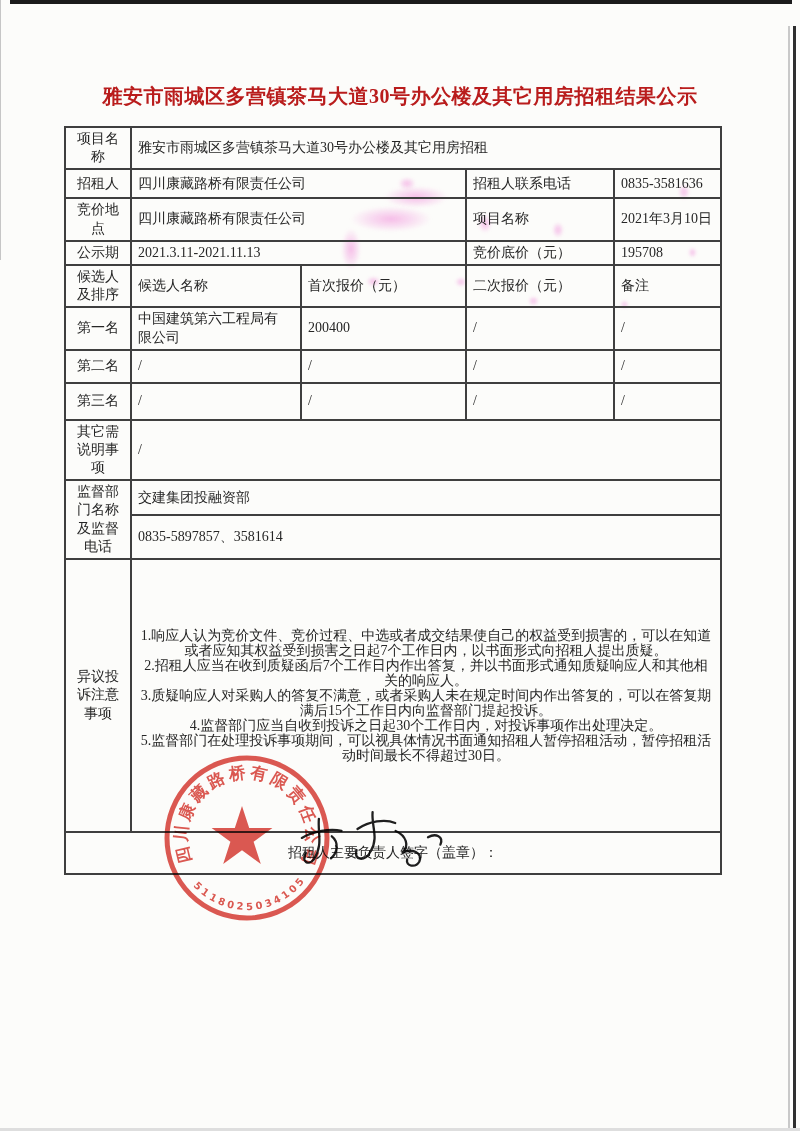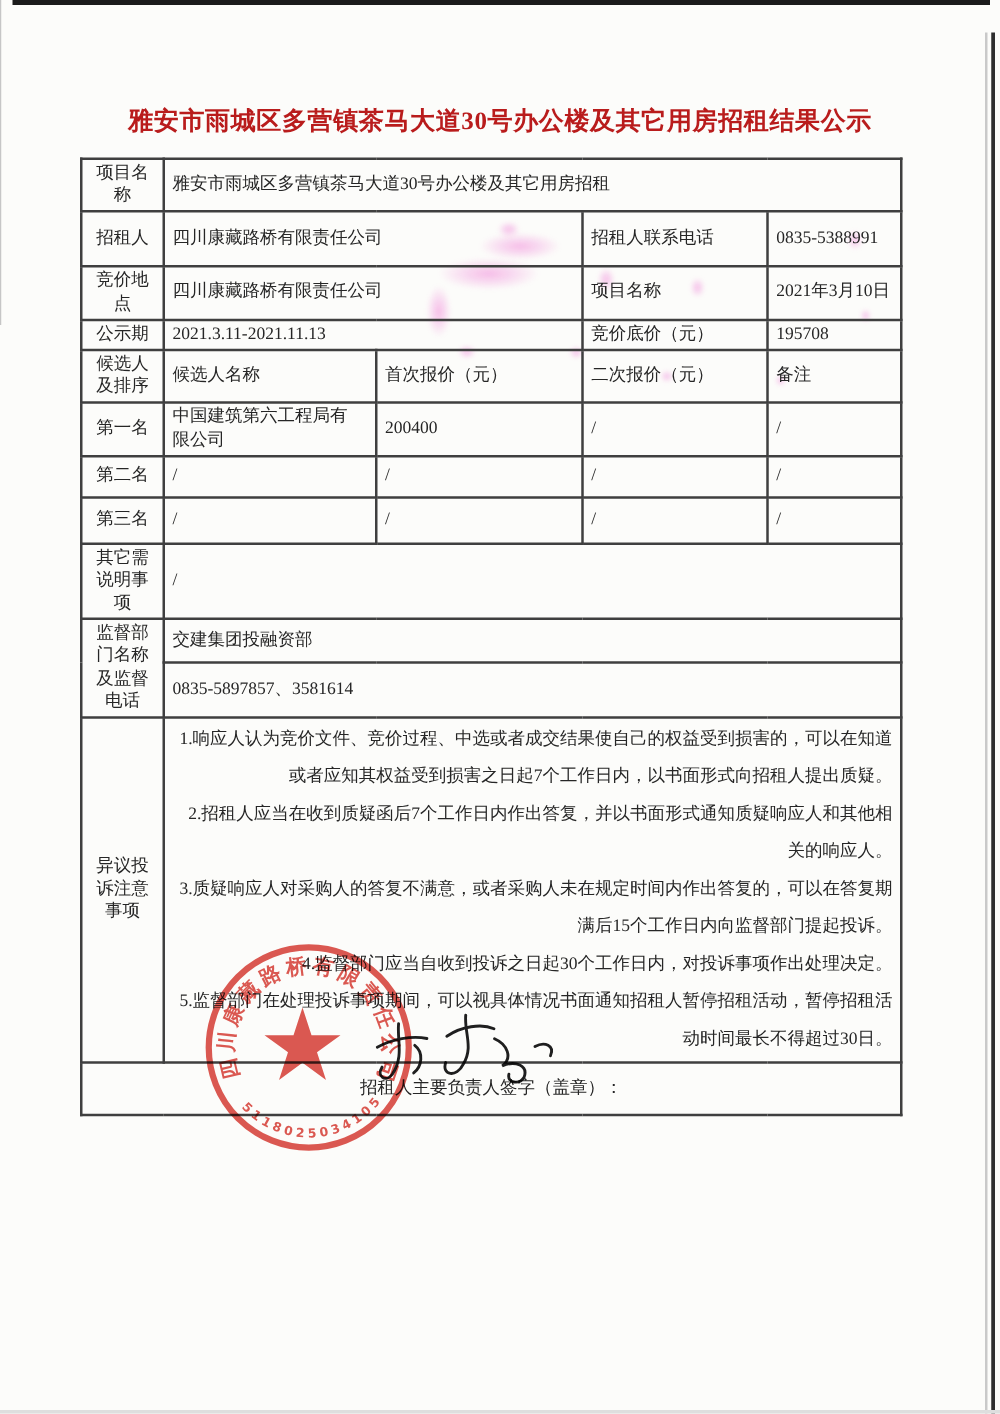--- a/index.html
+++ b/index.html
@@ -25,21 +25,21 @@
     border-collapse:collapse;table-layout:fixed;
   }
   table.doc td{
     border:2px solid #3f3f3f;font-size:14px;color:#262626;
     padding:2px 6px;vertical-align:middle;line-height:1.3;
   }
   td.lbl{padding:2px 3px 2px 5px;text-align:center;}
   .c{text-align:left;}
   .l{text-align:left;}
   td.obj{vertical-align:top;padding:7px 9px 4px 8px;}
-  td.obj .it{line-height:30px;text-align:right;font-family:Liberation Serif, serif;}
+  td.obj .it{line-height:15px;text-align:center;font-family:Liberation Serif, serif;}
   td.sig{padding-left:6px;text-align:center;}
 
   
   .smudge{
     position:absolute;border-radius:50%;
     background:radial-gradient(ellipse at center, rgba(236,92,205,.40) 0%, rgba(236,92,205,0) 70%);
     filter:blur(1.5px);pointer-events:none;
   }
 
   .stamp{position:absolute;left:152px;top:743px;width:190px;height:190px;
@@ -81,25 +81,25 @@
       <col style="width:148px">
         <col style="width:107px">
     </colgroup>
 
     <tbody>
         <tr style="height:40px">
       <td class="lbl">项目名称</td>
       <td colspan="4" class="l">雅安市雨城区多营镇茶马大道30号办公楼及其它用房招租</td>
     </tr>
 
-    <tr style="height:44px">
+    <tr style="height:29px">
       <td class="lbl">招租人</td>
       <td colspan="2" class="l">四川康藏路桥有限责任公司</td>
       <td class="c">招租人联系电话</td>
-      <td class="c">0835-5388991</td>
+      <td class="c">0835-3581636</td>
     </tr>
 
     <tr style="height:38px">
       <td class="lbl">竞价地点</td>
       <td colspan="2" class="l">四川康藏路桥有限责任公司</td>
       <td class="c">项目名称</td>
       <td class="c">2021年3月10日</td>
     </tr>
 
     <tr style="height:20px">

